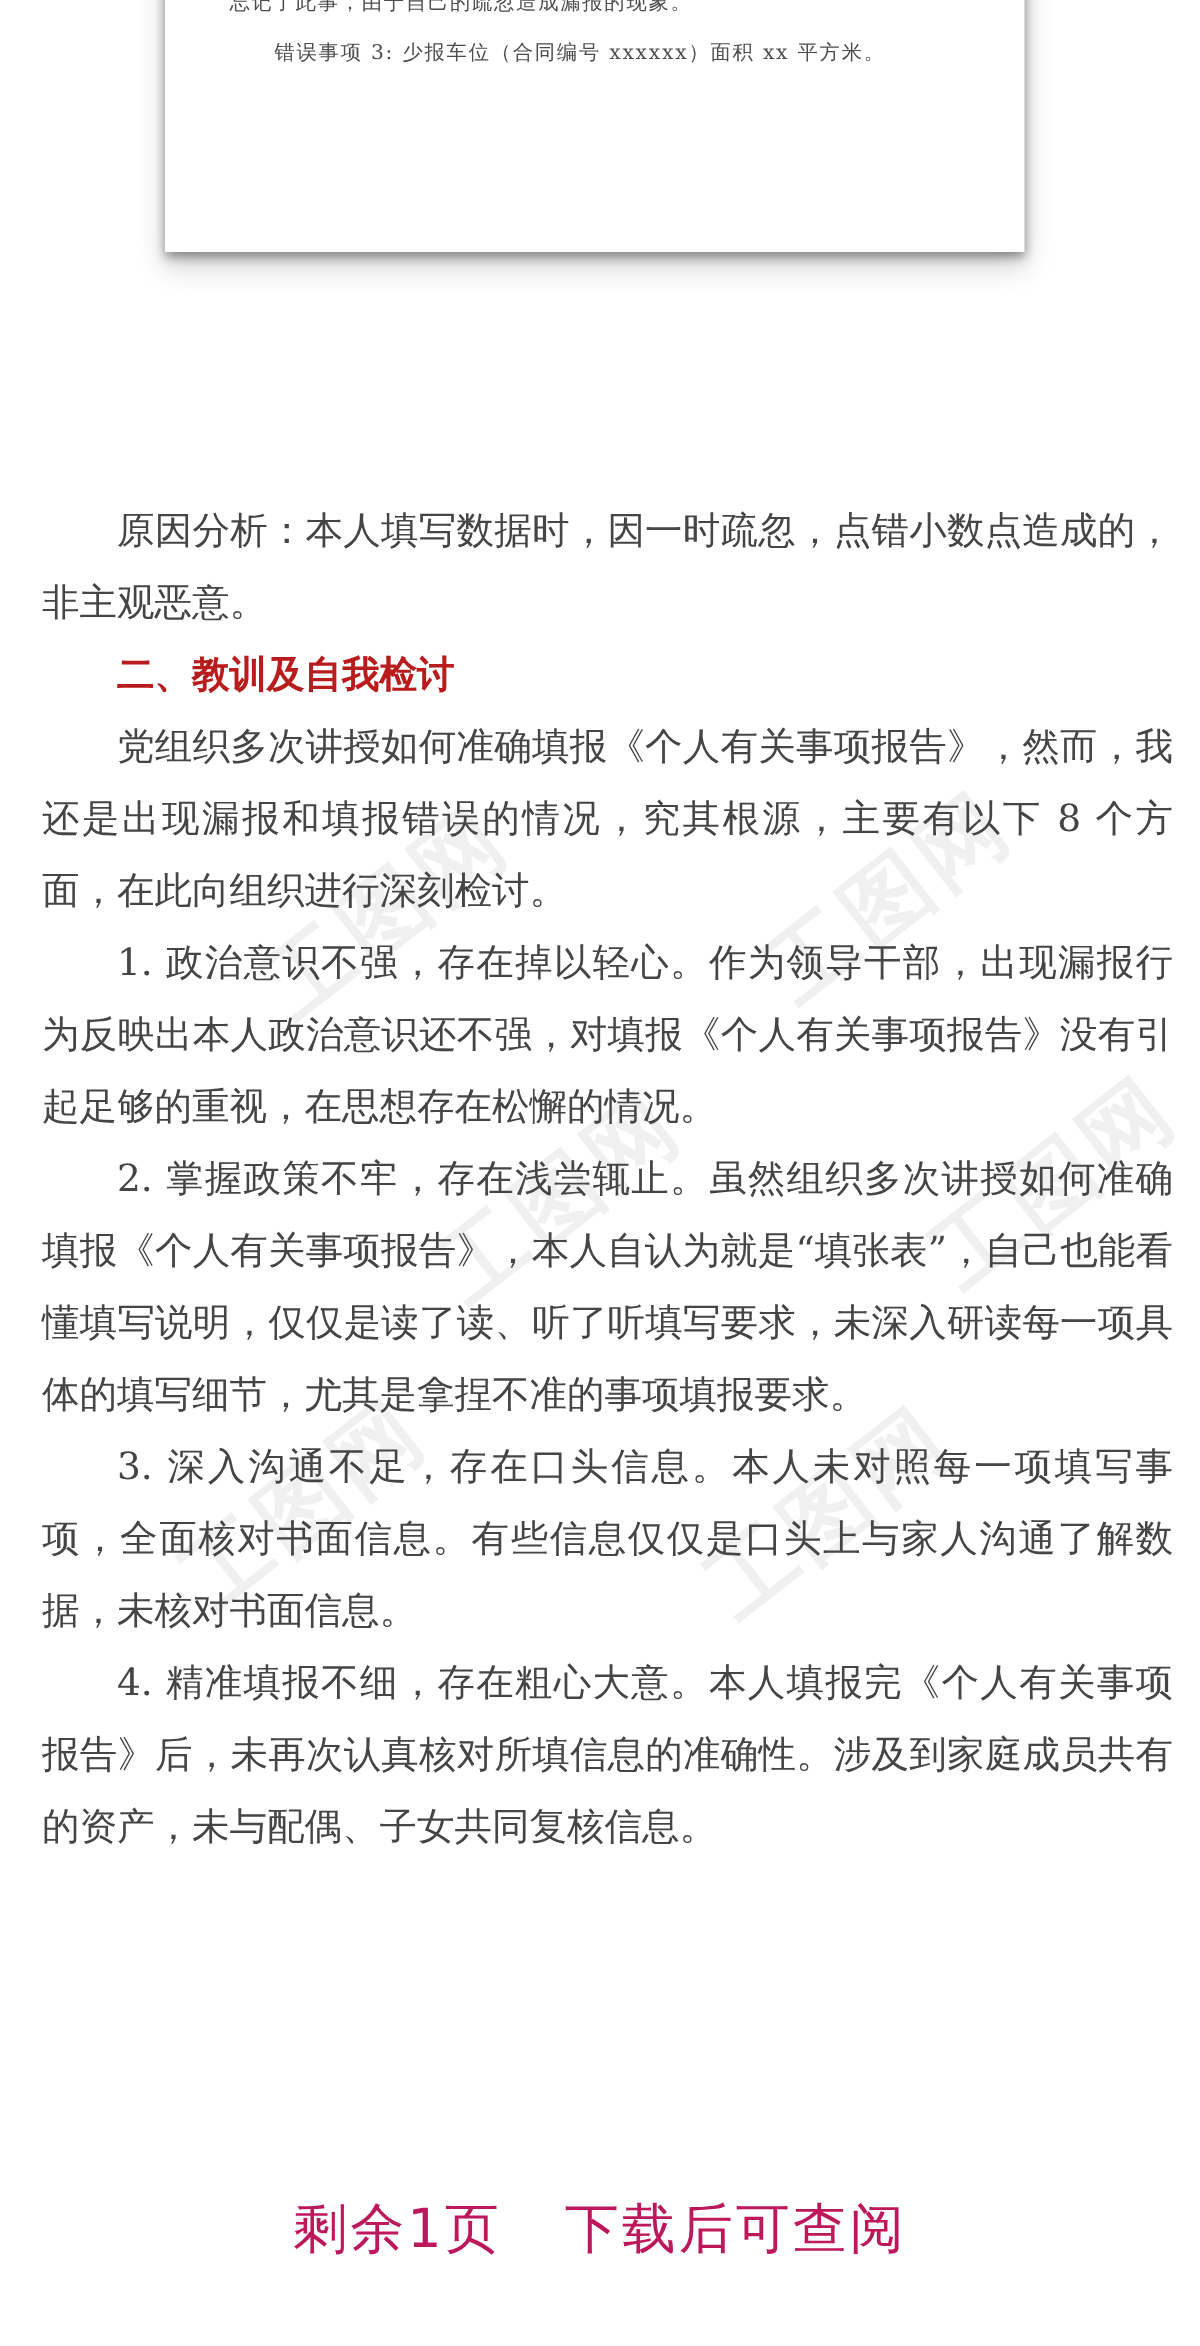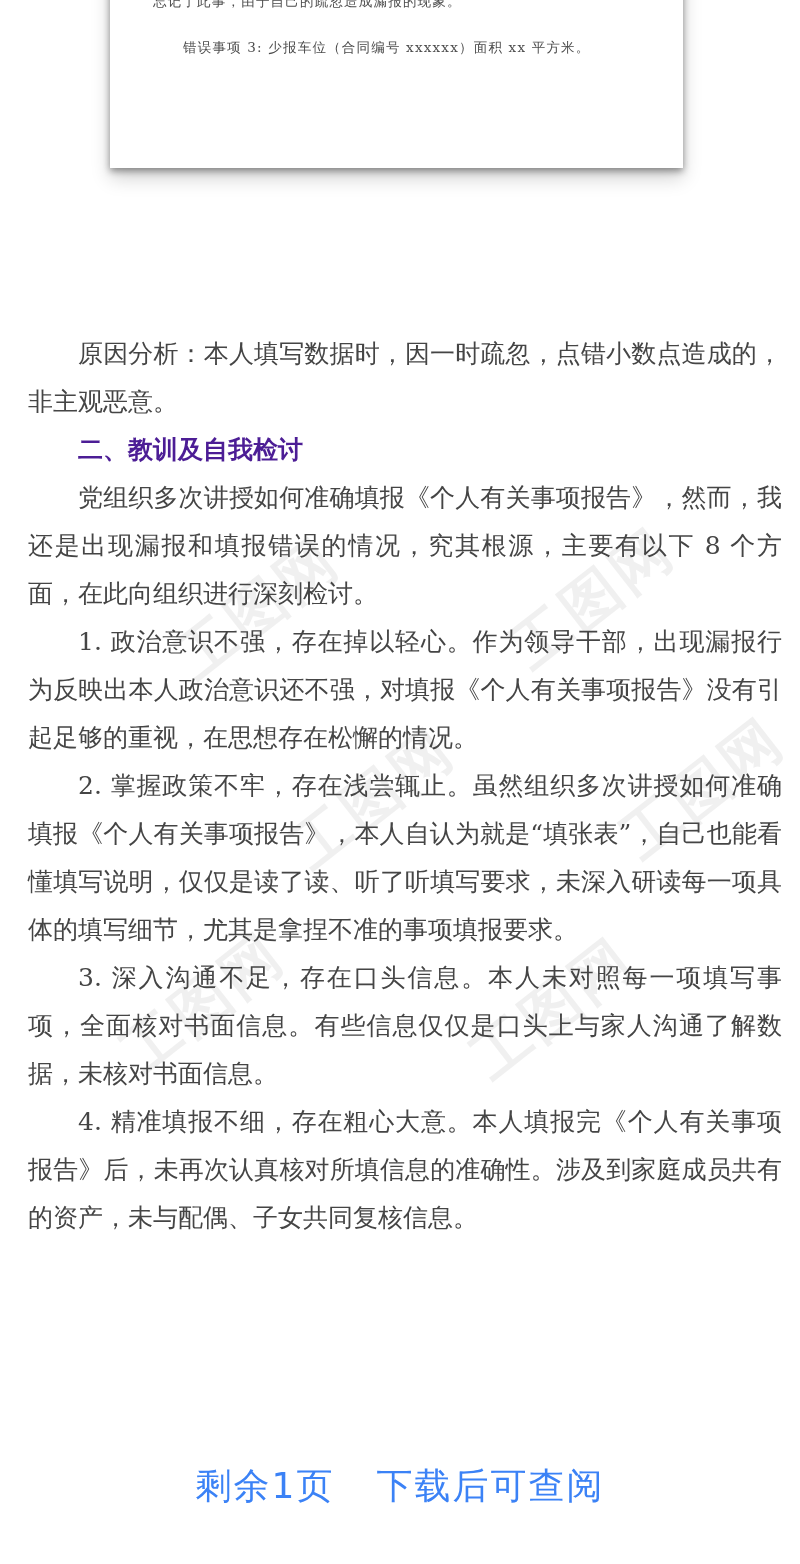--- a/index.html
+++ b/index.html
@@ -25,21 +25,21 @@
   }
   .prev-card .card-line {
     position: absolute;
     white-space: nowrap;
     font-family: "DejaVu Serif", serif;
     color: #4c4c4c;
     font-size: 13.5px;
     letter-spacing: 1.2px;
   }
   .card-line1 { left: 43px; top: 513px; }
-  .card-line2 { left: 73px; top: 559px; }
+  .card-line2 { left: 73px; top: 546px; }
 
   
   .wm {
     position: absolute;
     font-family: "DejaVu Serif", serif;
     font-size: 58px;
     font-weight: bold;
     color: #9a9a9a;
     opacity: 0.14;
     transform: rotate(-38deg);
@@ -57,31 +57,31 @@
     font-family: "DejaVu Serif", serif;
     font-size: 25px;
     line-height: 48px;
     color: #454545;
     text-align: justify;
   }
   .doc p {
     text-indent: 2em;
     margin: 0;
   }
-  .doc p.bold { font-weight: bold; color: #4c1d95; }
+  .doc p.bold { font-weight: bold; color: #b91c1c; }
 
   
   .footer-note {
     position: absolute;
     left: 0;
     top: 1462px;
     width: 800px;
     text-align: center;
     font-size: 36px;
-    color: #3b82f6;
+    color: #be185d;
     font-family: "DejaVu Sans", sans-serif;
     letter-spacing: 2px;
     white-space: nowrap;
   }
   .footer-note .remaining { margin-right: 42px; }
 </style>
 </head>
 <body>
 
 <div class="prev-card">

